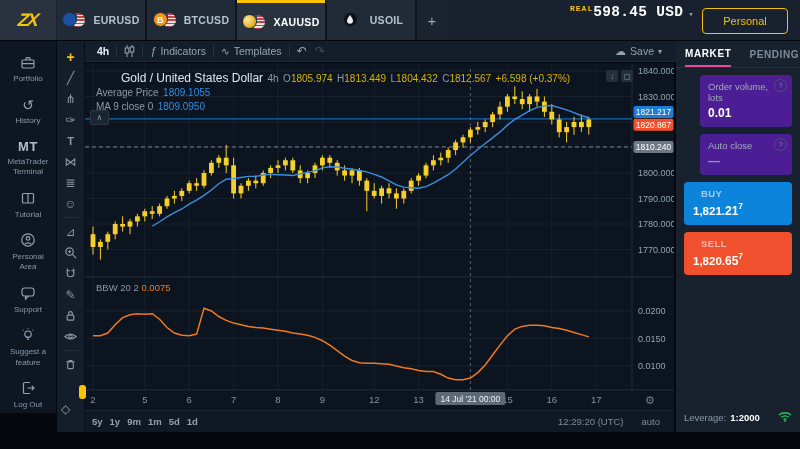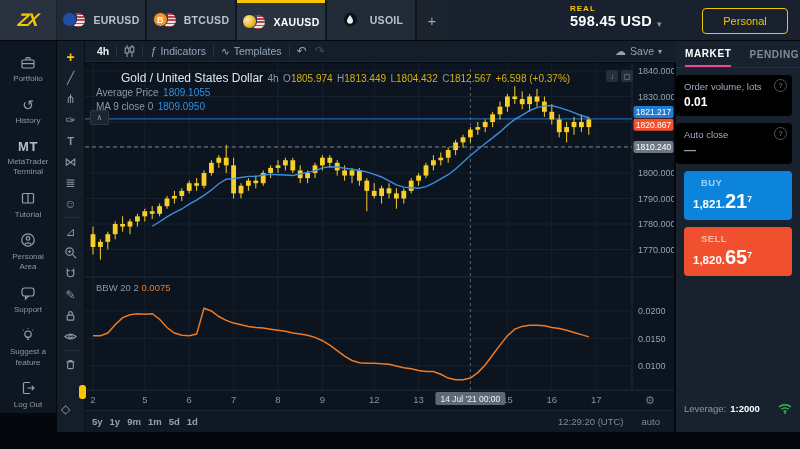--- a/index.html
+++ b/index.html
@@ -17,21 +17,21 @@
   .pairicon{position:relative;width:24px;height:16px;flex:0 0 auto;}
   .coin{position:absolute;width:14px;height:14px;border-radius:50%;top:1px;box-sizing:border-box;}
   .coin.back{left:9px;}
   .coin.front{left:0;border:1px solid #222c39;width:15px;height:15px;top:0;display:flex;align-items:center;justify-content:center;}
   .usflag{background:repeating-linear-gradient(180deg,#c2434e 0 1.6px,#ece6df 1.6px 3.2px);overflow:hidden;}
   .usflag i{position:absolute;left:0;top:0;width:6px;height:6px;background:#2c477c;}
   .eu{background:#1e4fa5;}
   .btc{background:#f7931a;color:#fff;font-size:9px;font-weight:bold;}
   .gold{background:radial-gradient(circle at 35% 35%,#ffe9a3,#dfa70e 75%);}
   .oil{background:#0c1117;border:1px solid #2c3845;display:flex;align-items:center;justify-content:center;}
-  .account{position:absolute;left:570px;top:4px;display:flex;flex-direction:column;cursor:pointer;}
+  .account{position:absolute;left:570px;top:4px;display:flex;cursor:pointer;font-family:Liberation Mono, monospace;}
   .real{color:#f7c600;font-size:8px;font-weight:bold;letter-spacing:1px;}
   .balrow{display:flex;align-items:flex-end;gap:5px;}
   .bal{color:#fff;font-size:14.5px;font-weight:bold;letter-spacing:.3px;}
   .chev{color:#8b98a6;font-size:9px;}
   .deposit{position:absolute;right:12px;top:8px;width:84px;height:24px;border:1px solid #f0c20a;border-radius:4px;color:#f0c20a;font-size:11px;display:flex;align-items:center;justify-content:center;cursor:pointer;background:transparent;}
   
   .sidebar{position:absolute;left:0;top:41px;width:56px;height:372px;background:#0d1621;display:flex;flex-direction:column;align-items:center;padding-top:13px;box-sizing:border-box;}
   .sitem{display:flex;flex-direction:column;align-items:center;gap:3px;margin-bottom:12px;cursor:pointer;}
   .sitem .slbl{font-size:8px;color:#8b99a9;text-align:center;line-height:1.3;width:50px;}
   .sitem .mt{font-size:13px;font-weight:bold;color:#b4bfcb;letter-spacing:.5px;}
@@ -64,32 +64,32 @@
   
   .rangebar{position:absolute;left:85px;top:410px;width:589px;height:22px;background:#0f1823;border-top:1px solid #1b2631;box-sizing:border-box;display:flex;align-items:center;font-size:9.5px;color:#93a2b1;}
   .rbtn{margin-left:7px;font-weight:bold;cursor:pointer;}
   .clock{margin-left:auto;color:#7e8c9b;}
   .automode{margin:0 14px 0 18px;color:#7e8c9b;cursor:pointer;}
   
   .rpanel{position:absolute;left:676px;top:41px;width:124px;height:391px;background:#18222e;box-sizing:border-box;display:flex;flex-direction:column;}
   .rtabs{display:flex;border-bottom:1px solid #242f3c;height:26px;align-items:center;padding:0 9px;gap:18px;}
   .rtab{font-size:10px;font-weight:bold;letter-spacing:.6px;color:#7e8c9c;cursor:pointer;height:100%;display:flex;align-items:center;box-sizing:border-box;}
   .rtab.active{color:#fff;border-bottom:2px solid #ec4899;}
-  .obox{position:relative;margin:7px 8px 0 0;background:#000000;border-radius:4px;padding:6px 8px 7px 8px;}
+  .obox{position:relative;margin:7px 8px 0 24px;background:#4c1d95;border-radius:4px;padding:6px 8px 7px 8px;}
   .obox .olbl{font-size:9.5px;color:#9fadbd;}
   .obox .oval{font-size:12px;font-weight:bold;color:#fff;margin-top:3px;}
   .help{position:absolute;right:5px;top:4px;width:11px;height:11px;border:1px solid #46566a;border-radius:50%;color:#7c8b9b;font-size:7.5px;display:flex;align-items:center;justify-content:center;cursor:pointer;}
   .obtn{margin:7px 8px 0 8px;border-radius:4px;padding:6px 9px 7px 9px;cursor:pointer;}
   .obtn .blab{font-size:9.5px;font-weight:bold;color:rgba(255,255,255,.6);letter-spacing:.4px;padding-left:8px;}
   .obtn .bprice{color:#fff;margin-top:2px;font-size:11.5px;font-weight:bold;}
-  .obtn .bprice .big{font-size:20px;}
+  .obtn .bprice .big{font-size:12px;}
   .obtn .bprice .sup{font-size:8.5px;vertical-align:6px;}
   .buy{background:#0d84dc;}
   .sell{background:#f0502e;}
-  .levrow{margin-top:auto;display:flex;padding:0 8px 16px 8px;font-size:9.5px;color:#8b99a9;}
+  .levrow{margin-top:auto;display:flex;align-items:center;padding:0 8px 8px 8px;font-size:9.5px;color:#8b99a9;}
   .levrow b{color:#fff;margin-left:4px;}
   .wifi{margin-left:auto;}
   
   .ypill{position:absolute;left:79px;top:385px;width:7px;height:14px;background:#f7c600;border-radius:3px;}
   .compass{position:absolute;left:61px;top:402px;color:#93a1b0;font-size:12px;cursor:pointer;}
 </style>
 </head>
 <body>
 
 <div class="app">

